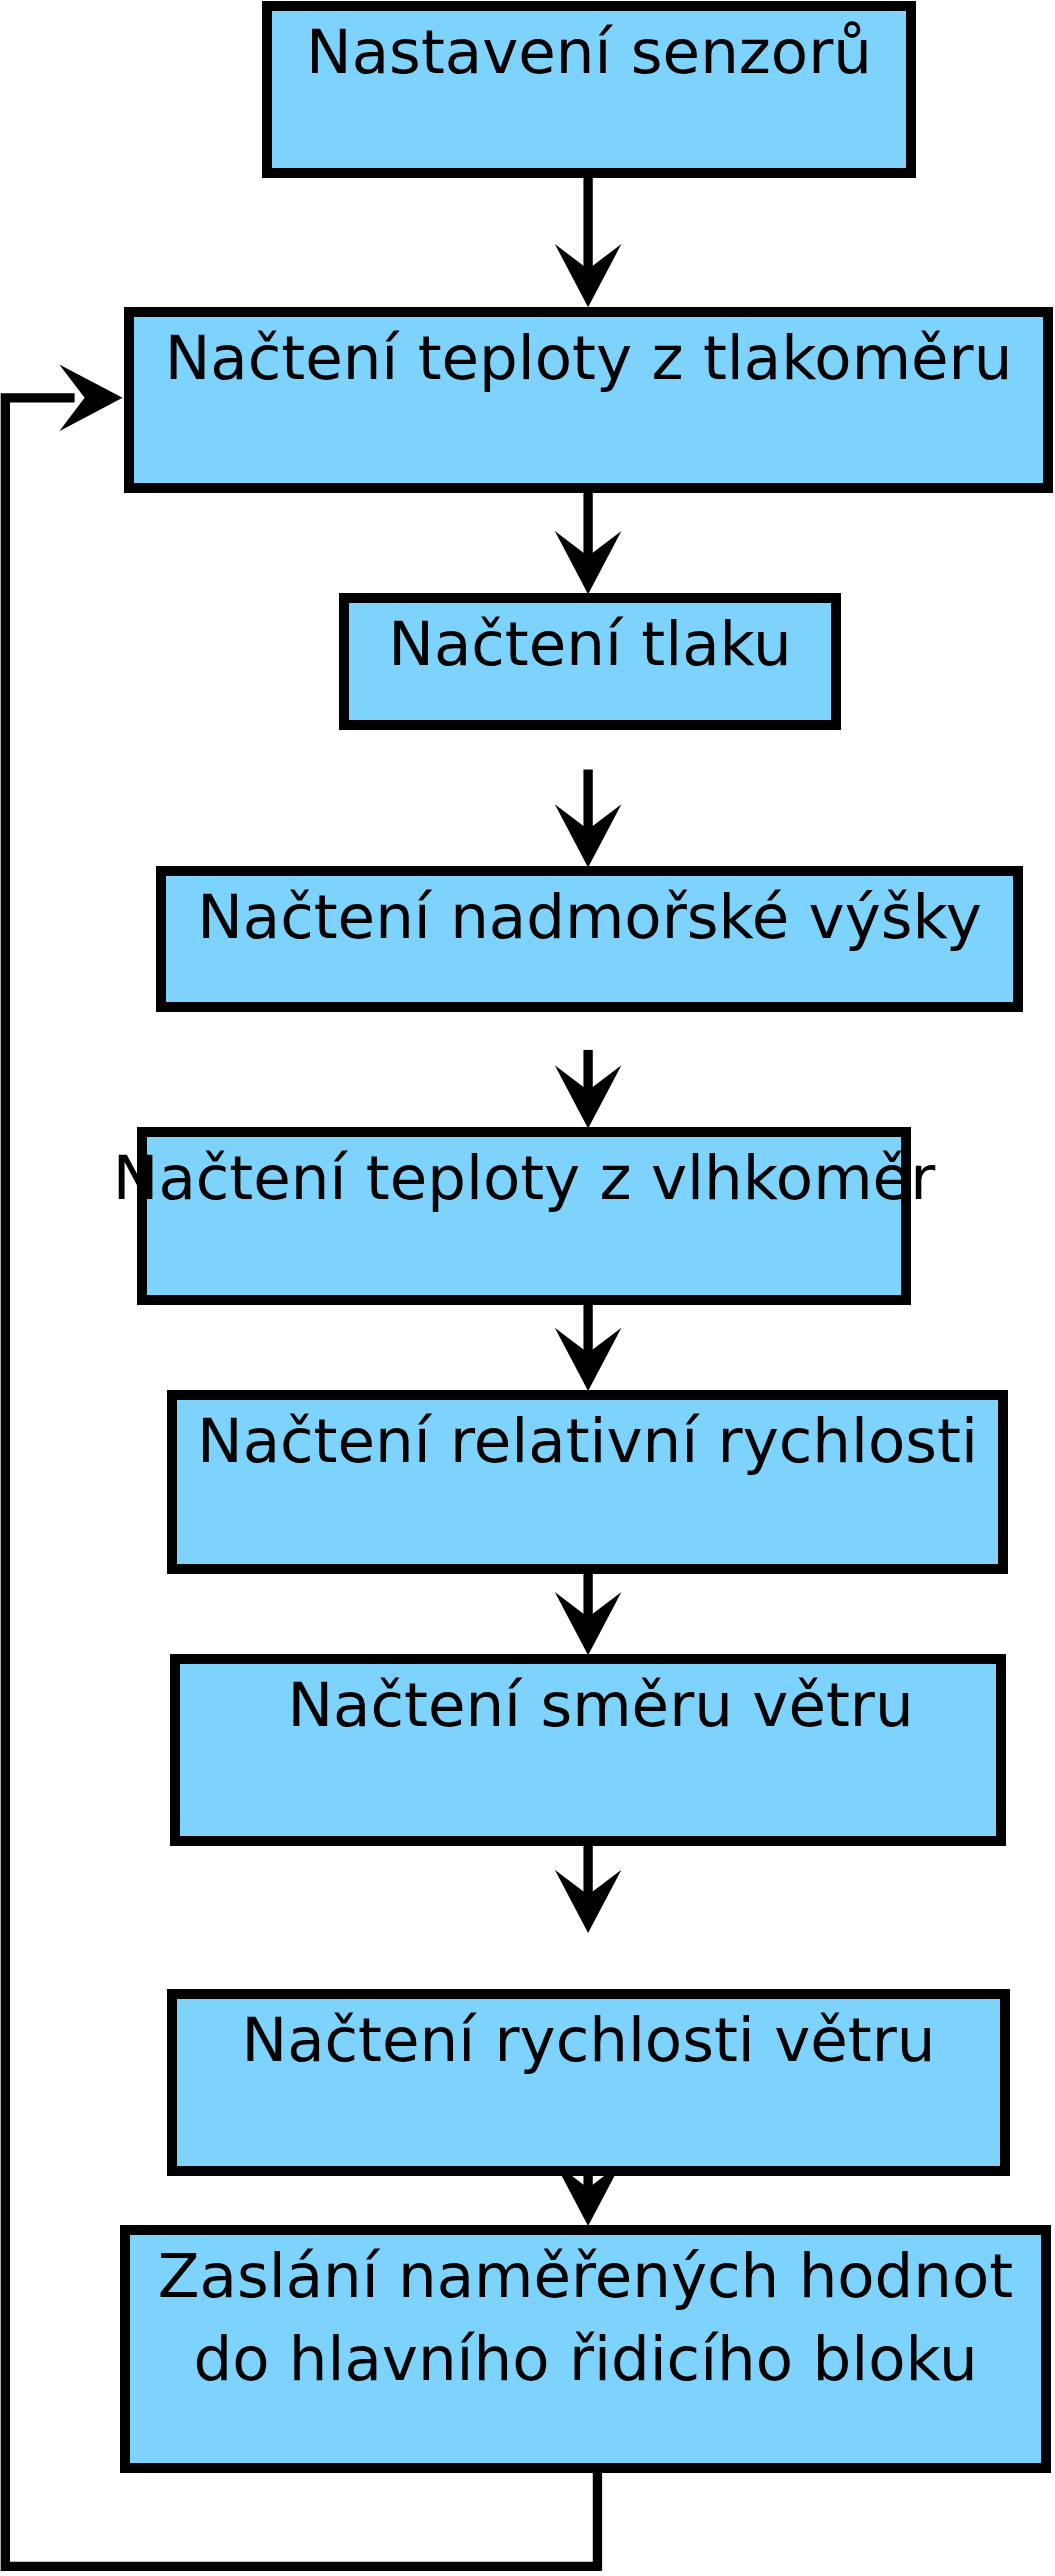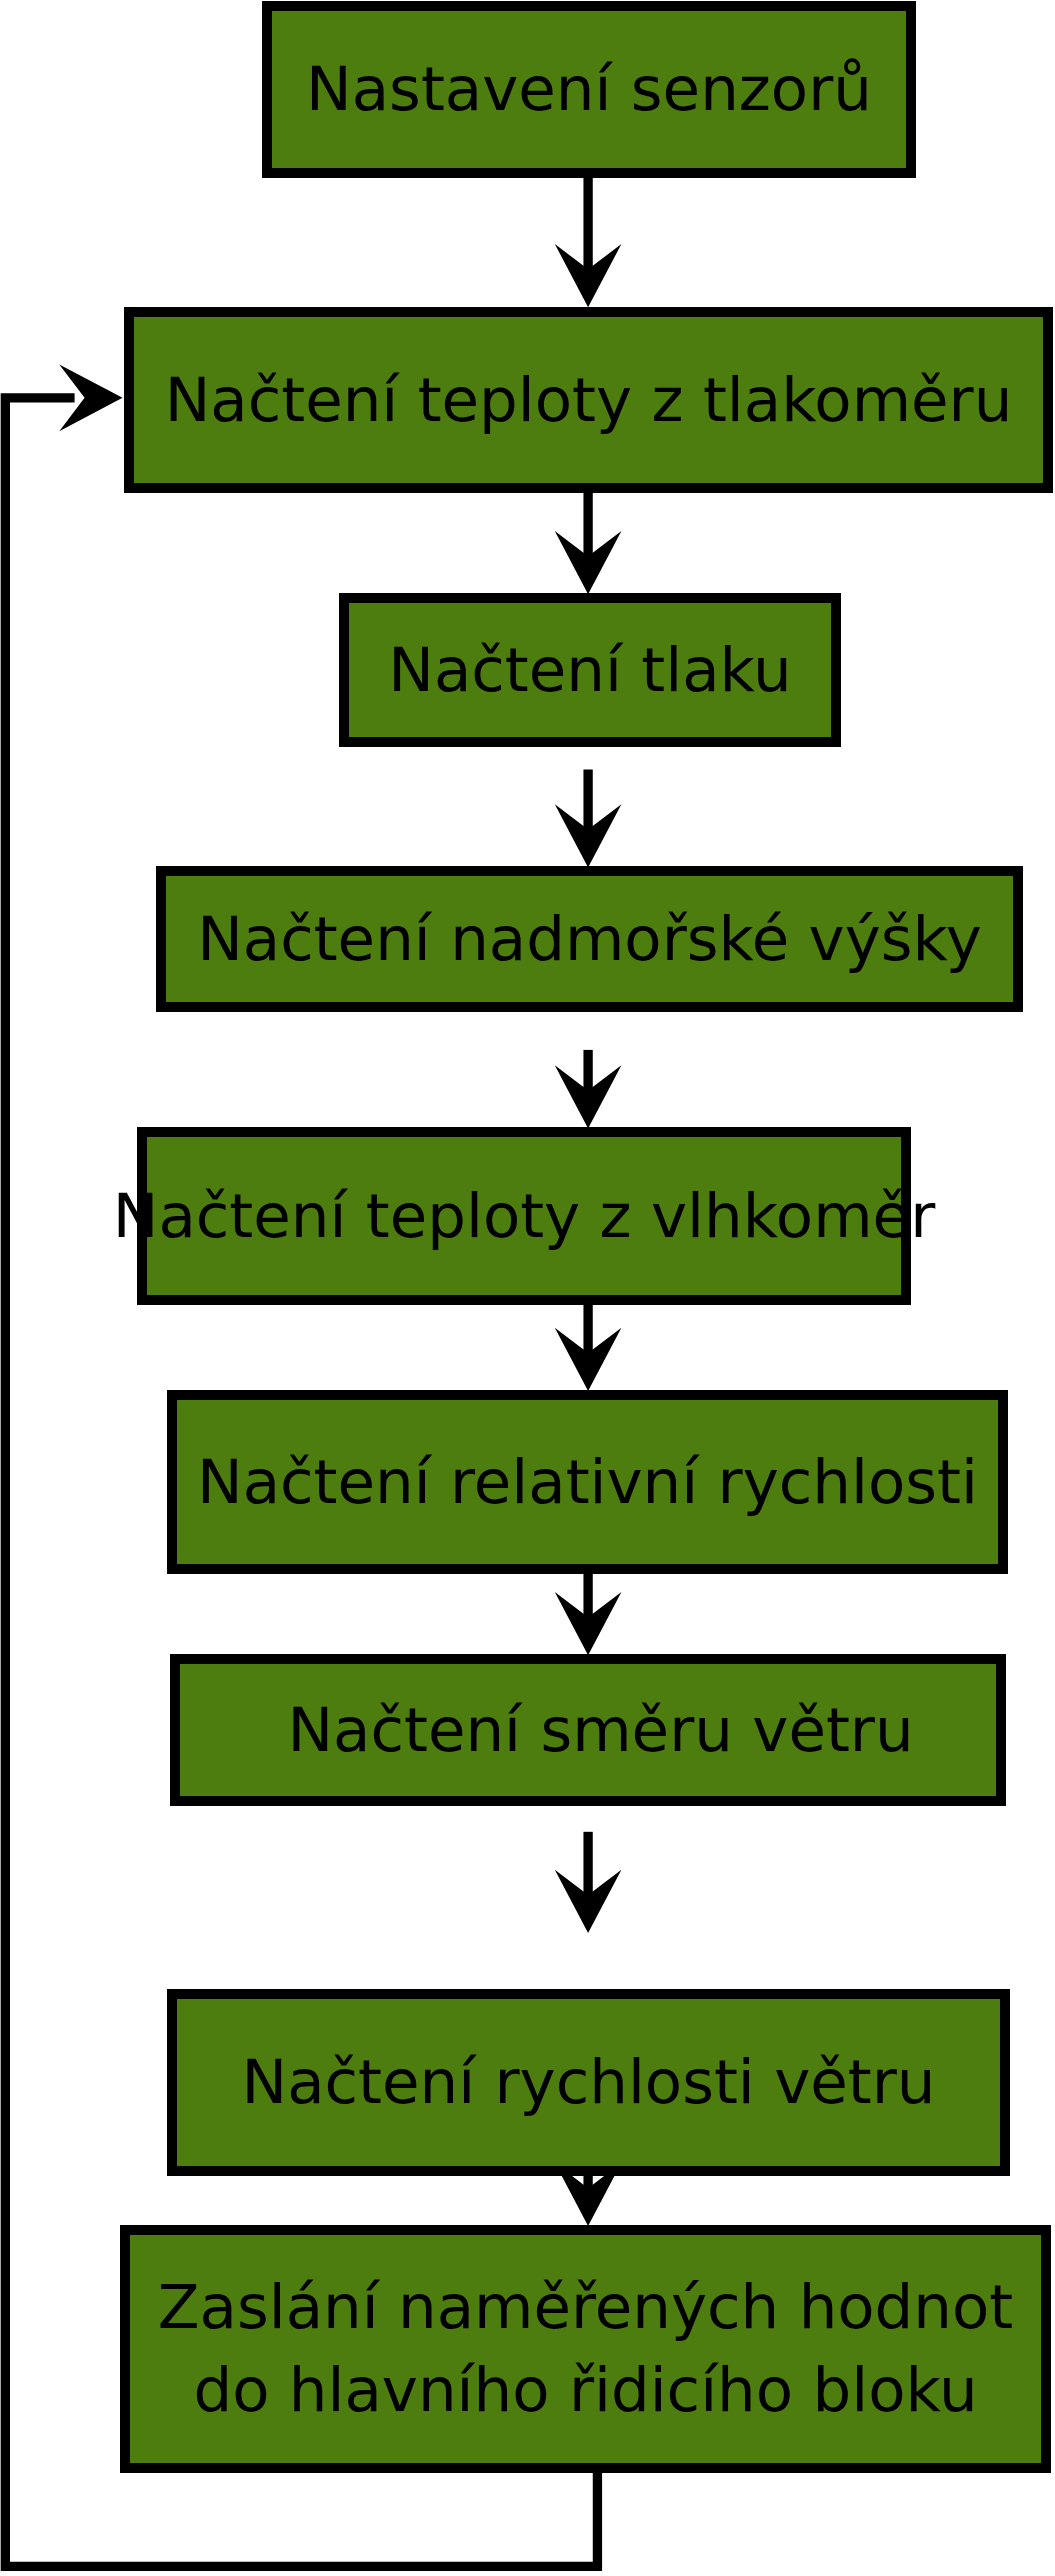--- a/index.html
+++ b/index.html
@@ -20,38 +20,37 @@
     position: absolute;
     left: 0;
     top: 0;
     width: 1055px;
     height: 2576px;
   }
   .node {
     position: absolute;
     box-sizing: border-box;
     border: 10.7px solid #000000;
-    background: #4d7c0f;
+    background: #7dd3fc;
     display: flex;
     flex-direction: column;
     align-items: center;
-    justify-content: center;
     text-align: center;
     font-size: 61px;
     line-height: 1.36;
   }
   .node .lbl { white-space: nowrap; display: block; }
   
   .n1 { left: 262px; top: 1.3px;    width: 654px;  height: 177px; }
   .n2 { left: 124px; top: 307px;  width: 929px; height: 186px; }
-  .n3 { left: 339px; top: 593px;  width: 502px;  height: 154px; }
+  .n3 { left: 339px; top: 593px;  width: 502px;  height: 137px; }
   .n4 { left: 156px; top: 866px; width: 867px; height: 146px; }
   .n5 { left: 137px; top: 1127px; width: 774px; height: 178px; }
   .n6 { left: 167px; top: 1390px; width: 841px; height: 184px; }
-  .n7 { left: 170px; top: 1654px; width: 836px; height: 152px; padding-left: 25px; }
+  .n7 { left: 170px; top: 1654px; width: 836px; height: 192px; padding-left: 25px; }
   .n8 { left: 167px; top: 1989px; width: 843px; height: 187px; }
   .n9 { left: 120px; top: 2225px; width: 931px; height: 248px; }
 </style>
 </head>
 <body>
 
 <div class="canvas">
 
   <svg class="connectors" viewBox="0 0 1584 3867" xmlns="http://www.w3.org/2000/svg">
     <g stroke="#000000" fill="#000000">

